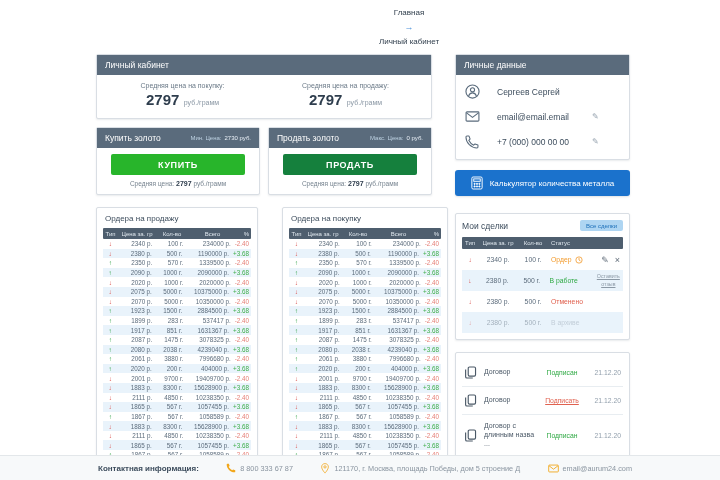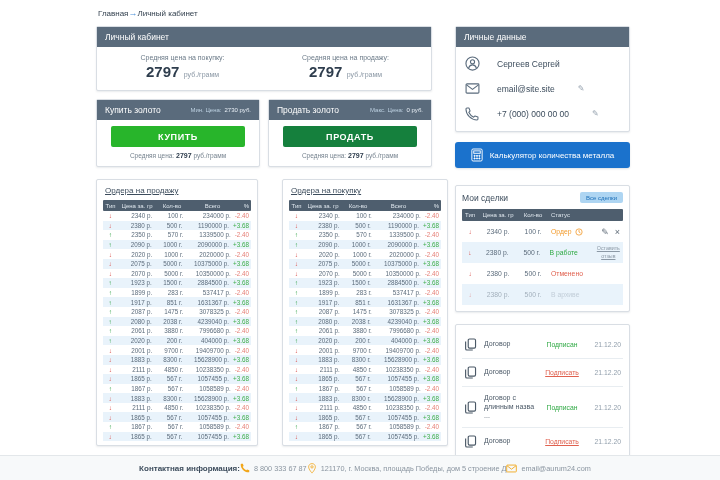--- a/index.html
+++ b/index.html
@@ -3,21 +3,21 @@
 <meta charset="utf-8">
 <style>
   * { margin:0; padding:0; box-sizing:border-box; }
   html,body { width:720px; height:480px; }
   body {
     font-family:"Liberation Sans", sans-serif;
     background:#ffffff; color:#3c4c5c;
     position:relative; overflow:hidden;
   }
   
-  .breadcrumb { padding:8px 0 8px 98px; font-size:8px; color:#33414f; display:flex; align-items:center; }
+  .breadcrumb { padding:8px 0 8px 98px; font-size:8px; color:#33414f; display:flex; gap:5px; align-items:center;flex-direction:column; }
   .bc-arrow { color:#4a90d9; font-weight:bold; font-size:9px; }
   
   .main { display:flex; padding:0 0 0 96px; gap:7px; }
   .left-col { width:352px; }
   .right-col { width:175px; }
   .panel { background:#fff; border:1px solid #d9dee4; border-radius:2px; box-shadow:0 1px 2px rgba(40,60,80,.10); }
   .panel-head { background:#5a6b7c; color:#fff; font-size:8.5px; padding:5px 8px; display:flex; justify-content:space-between; align-items:center; }
   
   .lk-panel { width:336px; }
   .lk-body { display:flex; padding:7px 4px 9px; }
@@ -34,21 +34,21 @@
   .trade-btn { display:block; width:100%; height:21px; border:none; border-radius:2px; color:#fff; font-weight:bold; font-size:9px; letter-spacing:.6px; font-family:inherit; cursor:pointer; }
   .buy-btn { background:#28b52b;text-align:center; }
   .sell-btn { background:#15803d; }
   .avg-line { margin-top:5px; font-size:6.5px; color:#76838f; white-space:nowrap; }
   .avg-line b { color:#2e3d4d; font-size:7px; }
   
   .tables-row { display:flex; gap:24px; margin-top:12px; }
   .ot-panel { padding:6px 6px 4px; }
   .ot-panel.first { width:162px; }
   .ot-panel.second { width:166px; }
-  .ot-title { font-size:8px; color:#3c4c5c; margin:0 0 5px 2px;text-decoration:underline; }
+  .ot-title { font-size:8px; color:#3c4c5c; margin:0 0 5px 2px; }
   .ot-head { display:flex; background:#4e5e6e; color:#dfe7ee; font-size:6px; height:11px; align-items:center; border-radius:1px; }
   .oc { padding:0 2px; }
   .oc0 { width:15px; text-align:center; }
   .oc1 { width:38px; text-align:right; }
   .oc2 { width:32px; text-align:right; }
   .oc3 { width:49px; text-align:right; }
   .oc4 { flex:1; text-align:right; }
   .ot-head .oc1,.ot-head .oc2,.ot-head .oc3 { text-align:center; }
   .ot-row { display:flex; height:9.6px; align-items:center; font-size:6.3px; color:#5c6c7c; }
   .ot-row.alt { background:#e9f3fb; }
@@ -91,21 +91,21 @@
   .docs-panel .dp-titlerow { border-bottom:1px solid #e8edf1; padding-bottom:5px; margin-bottom:0; }
   .doc-row { display:flex; align-items:center; gap:6px; padding:7px 2px; font-size:7.5px; }
   .doc-row + .doc-row { border-top:1px solid #e8edf1; }
   .doc-ic { width:14px; display:flex; flex-shrink:0; }
   .doc-name { flex:1; color:#4a5866; font-size:7px; line-height:1.25; }
   .doc-status { width:40px; font-size:6.8px; text-align:center; flex-shrink:0; }
   .st-signed { color:#2fa944; }
   .st-sign { color:#e0614f; text-decoration:underline; cursor:pointer; }
   .doc-date { width:33px; text-align:right; color:#93a0ad; font-size:6.8px; flex-shrink:0; }
   
-  .footer { position:absolute; left:0; right:0; bottom:0; height:25px; background:#f7f9fa; border-top:1px solid #e3e7ea; display:flex; align-items:center; padding:0 88px 0 98px; justify-content:center;margin-top:32px; }
+  .footer { position:absolute; left:0; right:0; bottom:0; height:25px; background:#f7f9fa; border-top:1px solid #e3e7ea; display:flex; align-items:center; padding:0 88px 0 98px; justify-content:space-between;margin-top:32px; }
   .f-label { font-size:8px; font-weight:bold; color:#3c4c5c; }
   .f-item { display:flex; align-items:center; gap:4px; font-size:7.3px; color:#8a95a0; }
   .f-item svg { flex-shrink:0; }
 </style>
 </head>
 <body>
 
 <div class="breadcrumb">
   <span>Главная</span>
   <span class="bc-arrow">→</span>
@@ -541,21 +541,21 @@
           </span>
           <span>Сергеев Сергей</span>
         </div>
         <div class="pd-row">
           <span class="pd-icon">
             <svg viewBox="0 0 16 12" width="15" height="11" fill="none" stroke="currentColor" stroke-width="1.2">
                 <rect x="1" y="1" width="14" height="10" rx="1"></rect>
                 <path d="M1.5 2l6.5 5 6.5-5"></path>
               </svg>
           </span>
-          <span>email@site.site</span>
+          <span>email@email.email</span>
           <span class="pd-edit">✎</span>
         </div>
         <div class="pd-row">
           <span class="pd-icon">
             <svg viewBox="0 0 16 16" width="14" height="14" fill="none" stroke="currentColor" stroke-width="1.2" stroke-linejoin="round">
                 <path d="M2.2 1.2C1.6 1.2 1.1 1.7 1.1 2.3 1.1 9 7 14.9 13.7 14.9c.6 0 1.1-.5 1.1-1.1v-2.4l-3.4-1.2-1.5 1.5C7.8 10.7 5.3 8.2 4.3 6.1l1.5-1.5-1.2-3.4z"></path>
               </svg>
           </span>
           <span>+7 (000) 000 00 00</span>
           <span class="pd-edit">✎</span>

